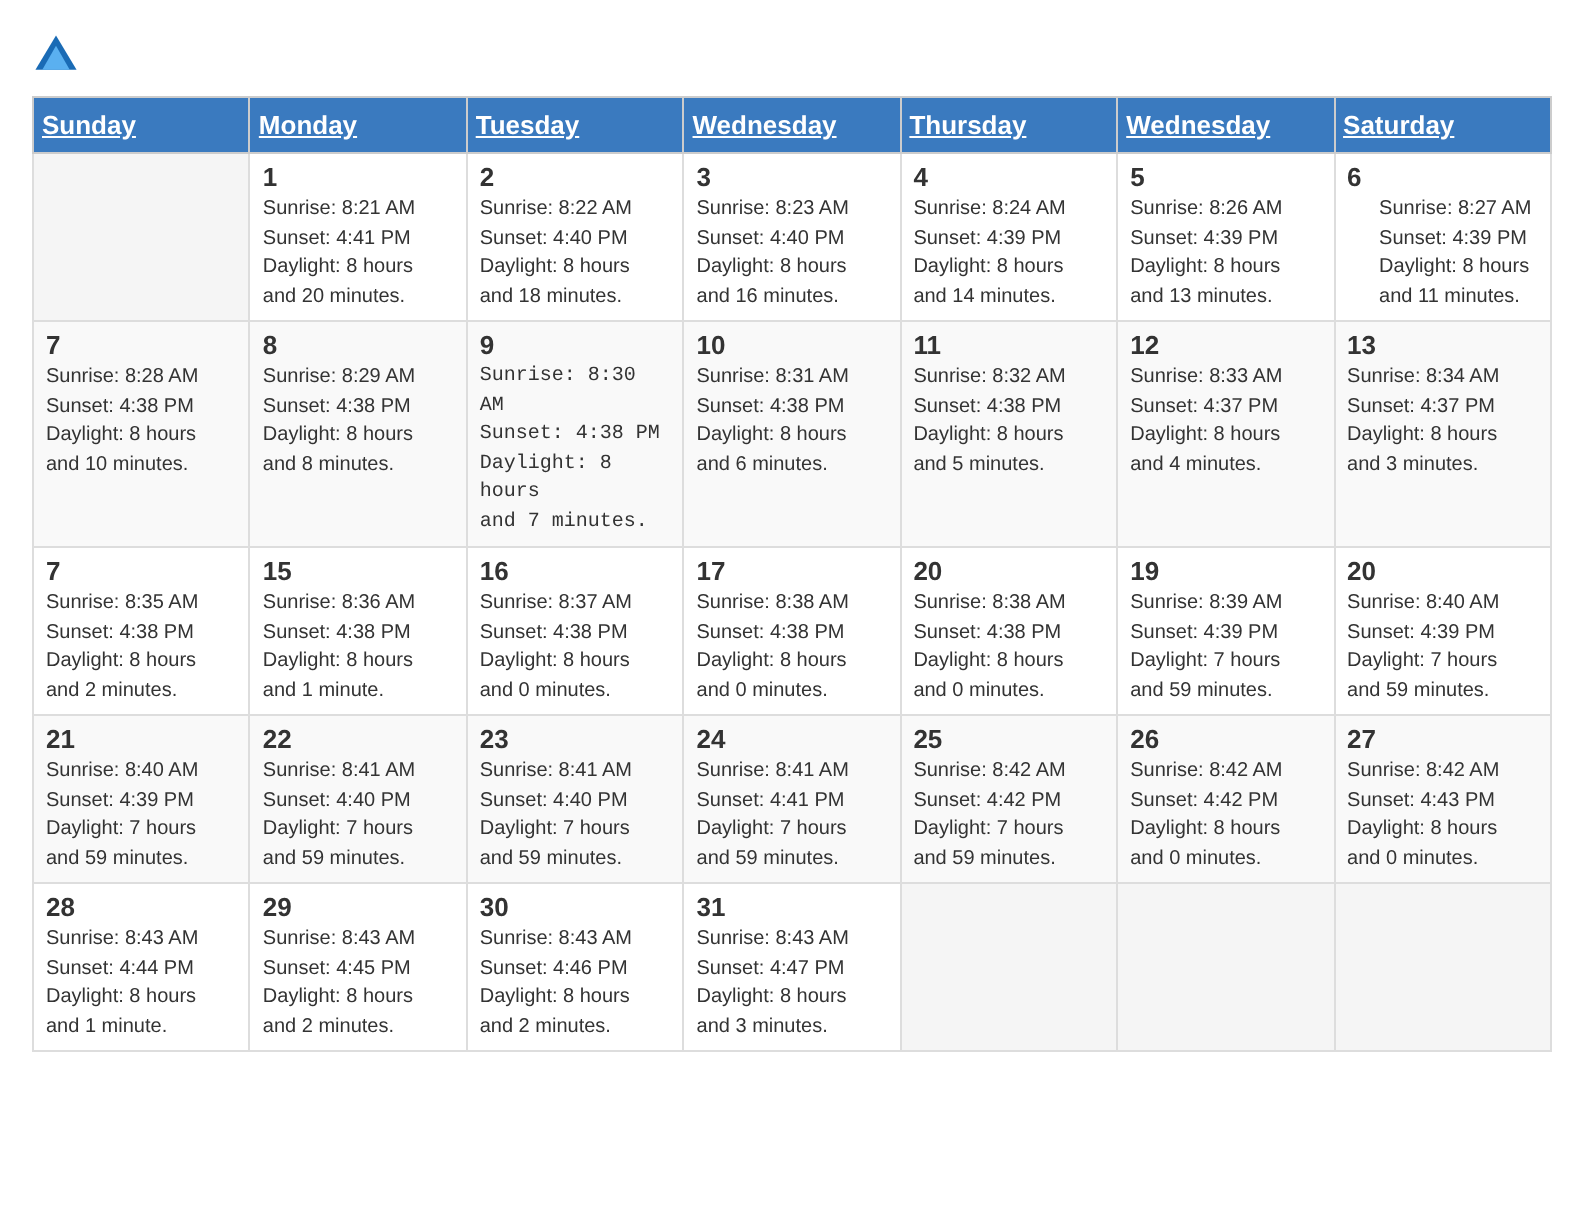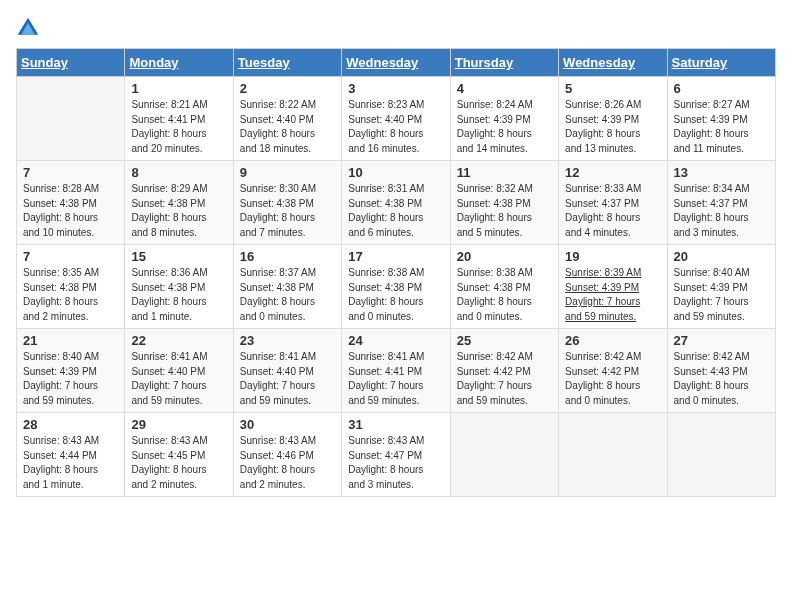--- a/index.html
+++ b/index.html
@@ -144,21 +144,21 @@
         </td>
         <td>
           <span class="day-number">5</span>
           <div class="day-info" style="white-space: pre-line;">Sunrise: 8:26 AM
 Sunset: 4:39 PM
 Daylight: 8 hours
 and 13 minutes.</div>
         </td>
         <td>
           <span class="day-number">6</span>
-          <div class="day-info" style="white-space: pre-line;">Sunrise: 8:27 AM
+          <div class="day-info" style="white-space: pre-line; margin-left: 16px;">Sunrise: 8:27 AM
 Sunset: 4:39 PM
 Daylight: 8 hours
 and 11 minutes.</div>
         </td>
       </tr>
       <tr>
         <td>
           <span class="day-number">7</span>
           <div class="day-info" style="white-space: pre-line;">Sunrise: 8:28 AM
 Sunset: 4:38 PM
@@ -167,21 +167,21 @@
         </td>
         <td>
           <span class="day-number">8</span>
           <div class="day-info" style="white-space: pre-line;">Sunrise: 8:29 AM
 Sunset: 4:38 PM
 Daylight: 8 hours
 and 8 minutes.</div>
         </td>
         <td>
           <span class="day-number">9</span>
-          <div class="day-info" style="white-space: pre-line;">Sunrise: 8:30 AM
+          <div class="day-info" style="white-space: pre-line; font-family: Liberation Mono, monospace;">Sunrise: 8:30 AM
 Sunset: 4:38 PM
 Daylight: 8 hours
 and 7 minutes.</div>
         </td>
         <td>
           <span class="day-number">10</span>
           <div class="day-info" style="white-space: pre-line;">Sunrise: 8:31 AM
 Sunset: 4:38 PM
 Daylight: 8 hours
 and 6 minutes.</div>
@@ -239,21 +239,21 @@
         </td>
         <td>
           <span class="day-number">20</span>
           <div class="day-info" style="white-space: pre-line;">Sunrise: 8:38 AM
 Sunset: 4:38 PM
 Daylight: 8 hours
 and 0 minutes.</div>
         </td>
         <td>
           <span class="day-number">19</span>
-          <div class="day-info" style="white-space: pre-line; text-decoration: underline;">Sunrise: 8:39 AM
+          <div class="day-info" style="white-space: pre-line;">Sunrise: 8:39 AM
 Sunset: 4:39 PM
 Daylight: 7 hours
 and 59 minutes.</div>
         </td>
         <td>
           <span class="day-number">20</span>
           <div class="day-info" style="white-space: pre-line;">Sunrise: 8:40 AM
 Sunset: 4:39 PM
 Daylight: 7 hours
 and 59 minutes.</div>

